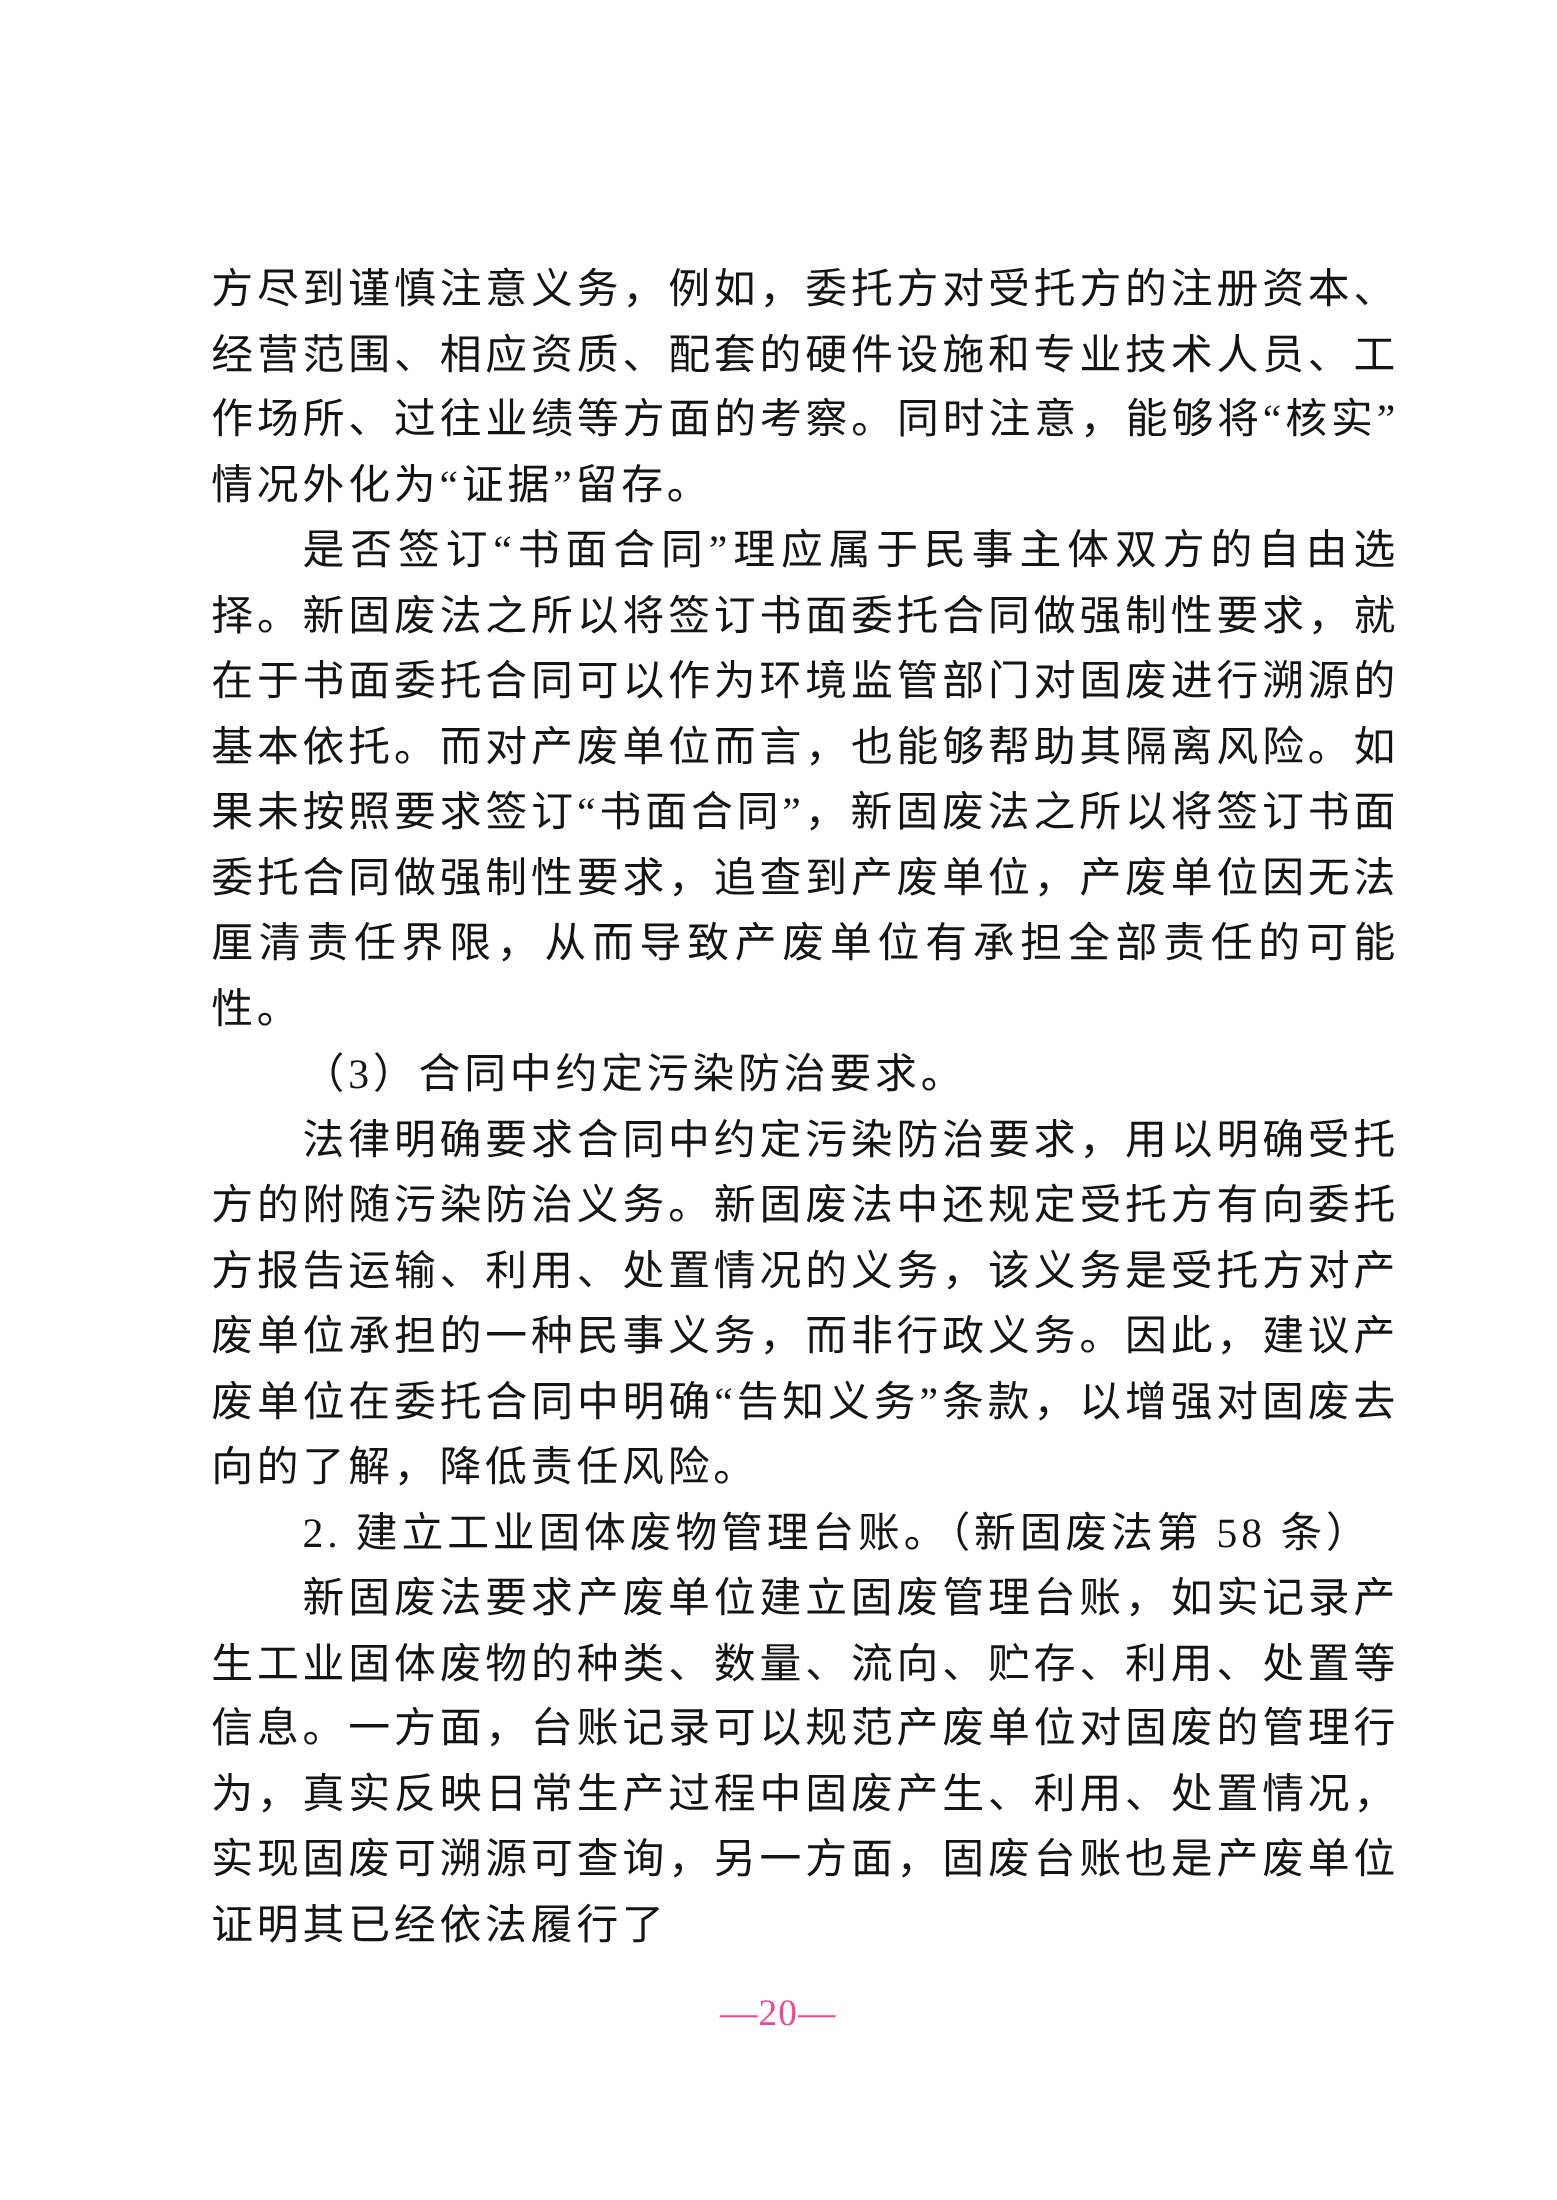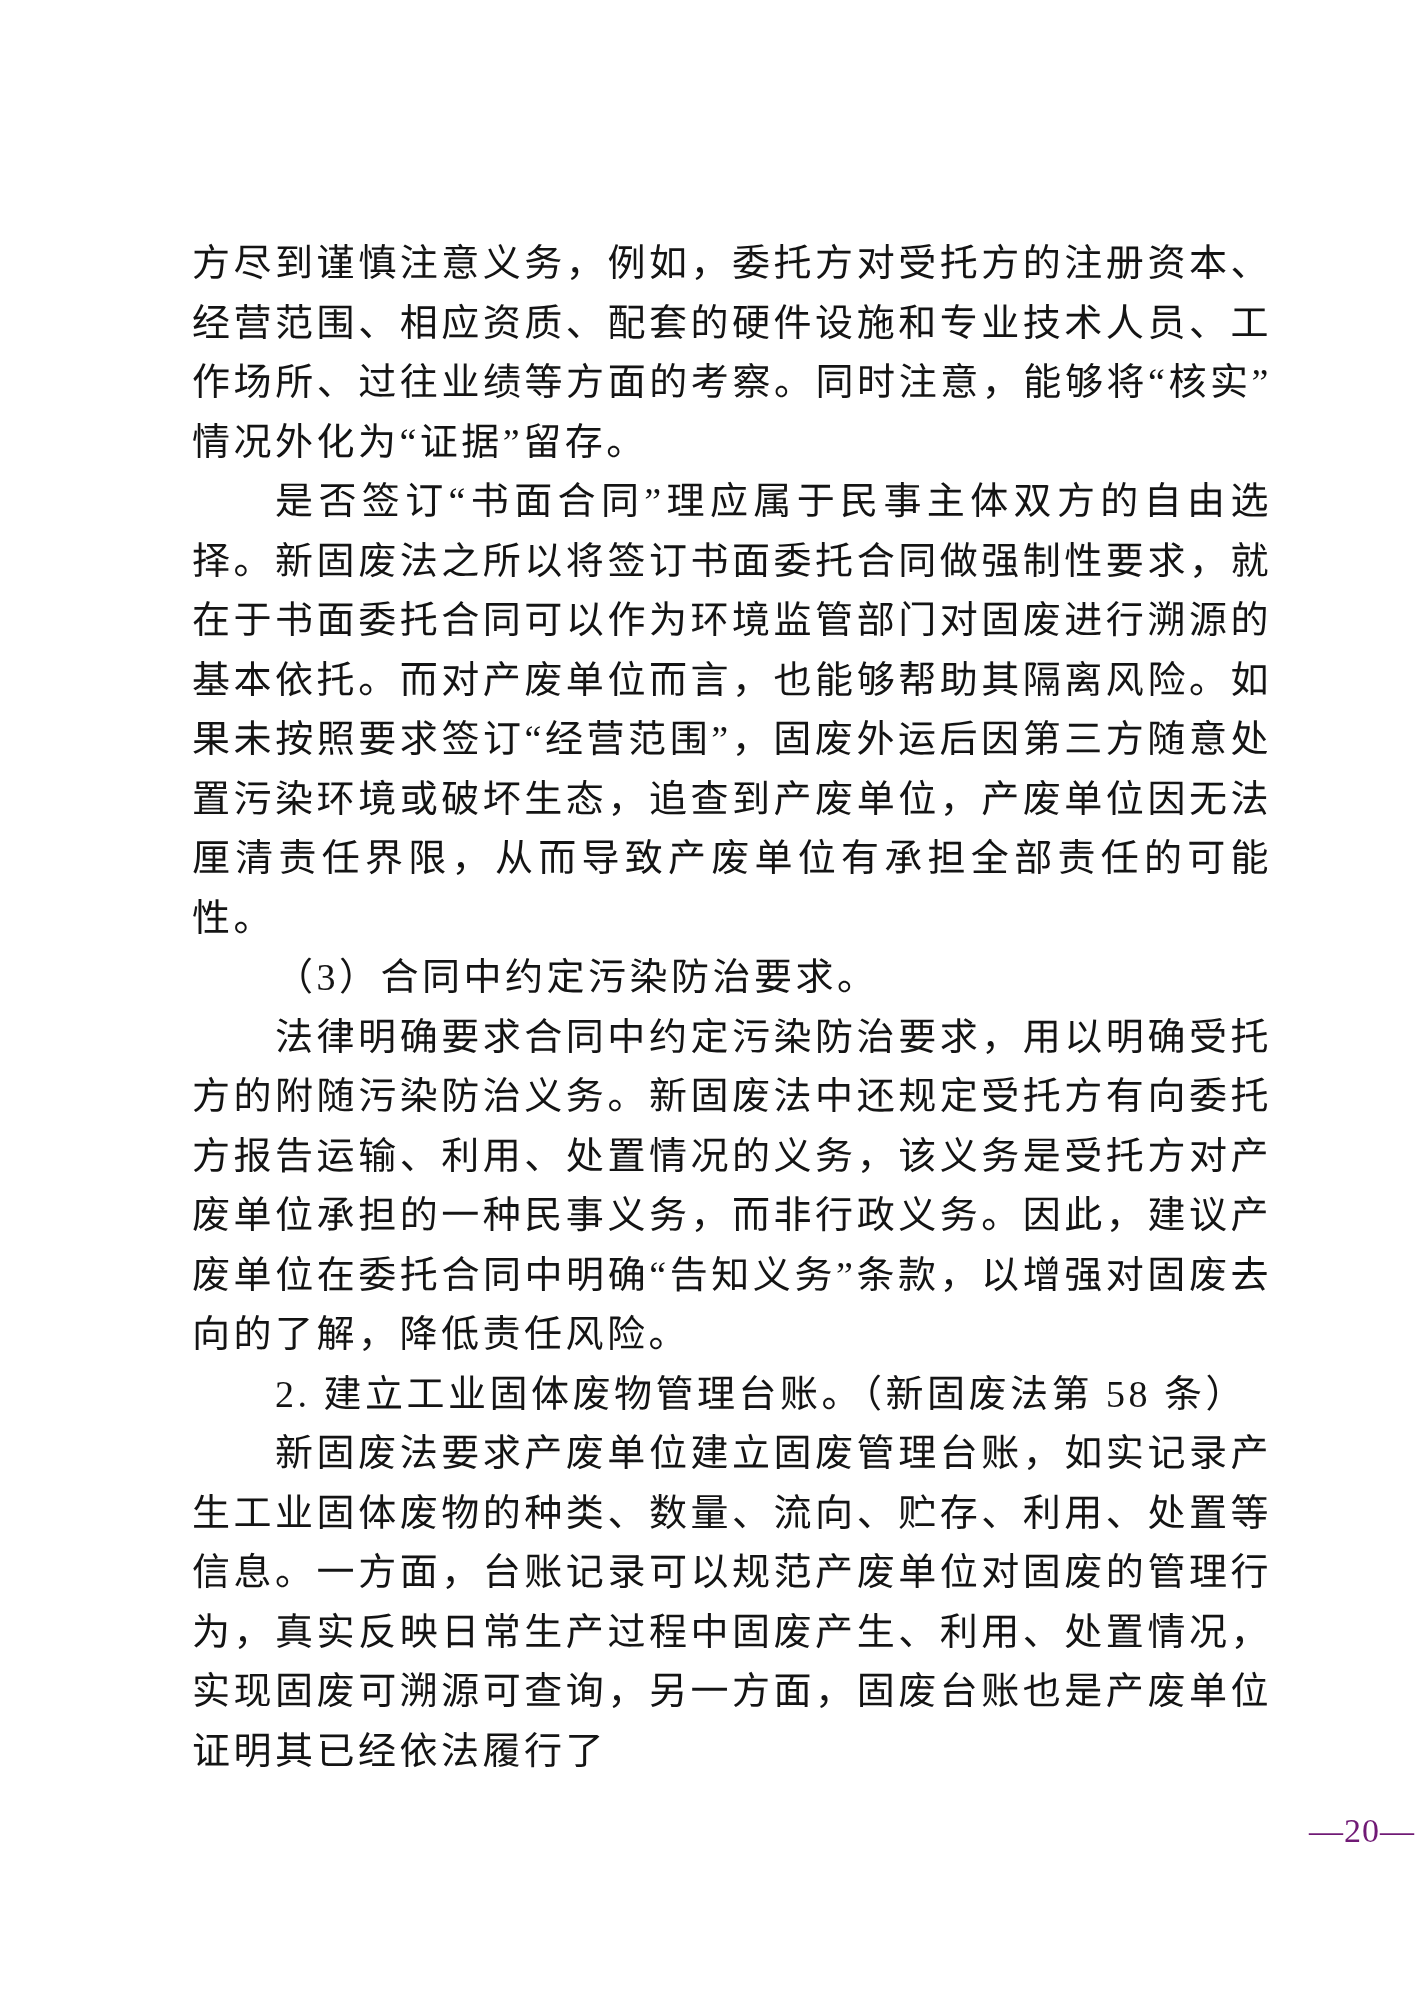--- a/index.html
+++ b/index.html
@@ -32,32 +32,32 @@
     padding: 0;
   }
   .body-text p.para.indent {
     text-indent: 83px;
   }
   .page-number {
     position: absolute;
     top: 1812px;
     left: 0;
     width: 100%;
-    text-align: right;
+    text-align: center;
     font-size: 34px;
     letter-spacing: 1px;
-    color: #701a75;
+    color: #ec4899;
   }
 </style>
 </head>
 <body>
 
 <div class="page">
   <div class="body-text">
       <p class="para">方尽到谨慎注意义务，例如，委托方对受托方的注册资本、经营范围、相应资质、配套的硬件设施和专业技术人员、工作场所、过往业绩等方面的考察。同时注意，能够将“核实”情况外化为“证据”留存。</p>
-      <p class="para indent">是否签订“书面合同”理应属于民事主体双方的自由选择。新固废法之所以将签订书面委托合同做强制性要求，就在于书面委托合同可以作为环境监管部门对固废进行溯源的基本依托。而对产废单位而言，也能够帮助其隔离风险。如果未按照要求签订“经营范围”，固废外运后因第三方随意处置污染环境或破坏生态，追查到产废单位，产废单位因无法厘清责任界限，从而导致产废单位有承担全部责任的可能性。</p>
+      <p class="para indent">是否签订“书面合同”理应属于民事主体双方的自由选择。新固废法之所以将签订书面委托合同做强制性要求，就在于书面委托合同可以作为环境监管部门对固废进行溯源的基本依托。而对产废单位而言，也能够帮助其隔离风险。如果未按照要求签订“书面合同”，新固废法之所以将签订书面委托合同做强制性要求，追查到产废单位，产废单位因无法厘清责任界限，从而导致产废单位有承担全部责任的可能性。</p>
       <p class="para indent">（3）合同中约定污染防治要求。</p>
       <p class="para indent">法律明确要求合同中约定污染防治要求，用以明确受托方的附随污染防治义务。新固废法中还规定受托方有向委托方报告运输、利用、处置情况的义务，该义务是受托方对产废单位承担的一种民事义务，而非行政义务。因此，建议产废单位在委托合同中明确“告知义务”条款，以增强对固废去向的了解，降低责任风险。</p>
       <p class="para indent">2. 建立工业固体废物管理台账。（新固废法第 58 条）</p>
       <p class="para indent">新固废法要求产废单位建立固废管理台账，如实记录产生工业固体废物的种类、数量、流向、贮存、利用、处置等信息。一方面，台账记录可以规范产废单位对固废的管理行为，真实反映日常生产过程中固废产生、利用、处置情况，实现固废可溯源可查询，另一方面，固废台账也是产废单位证明其已经依法履行了</p>
     </div>
   <div class="page-number">—20—</div>
 </div>
 
 </body></html>

